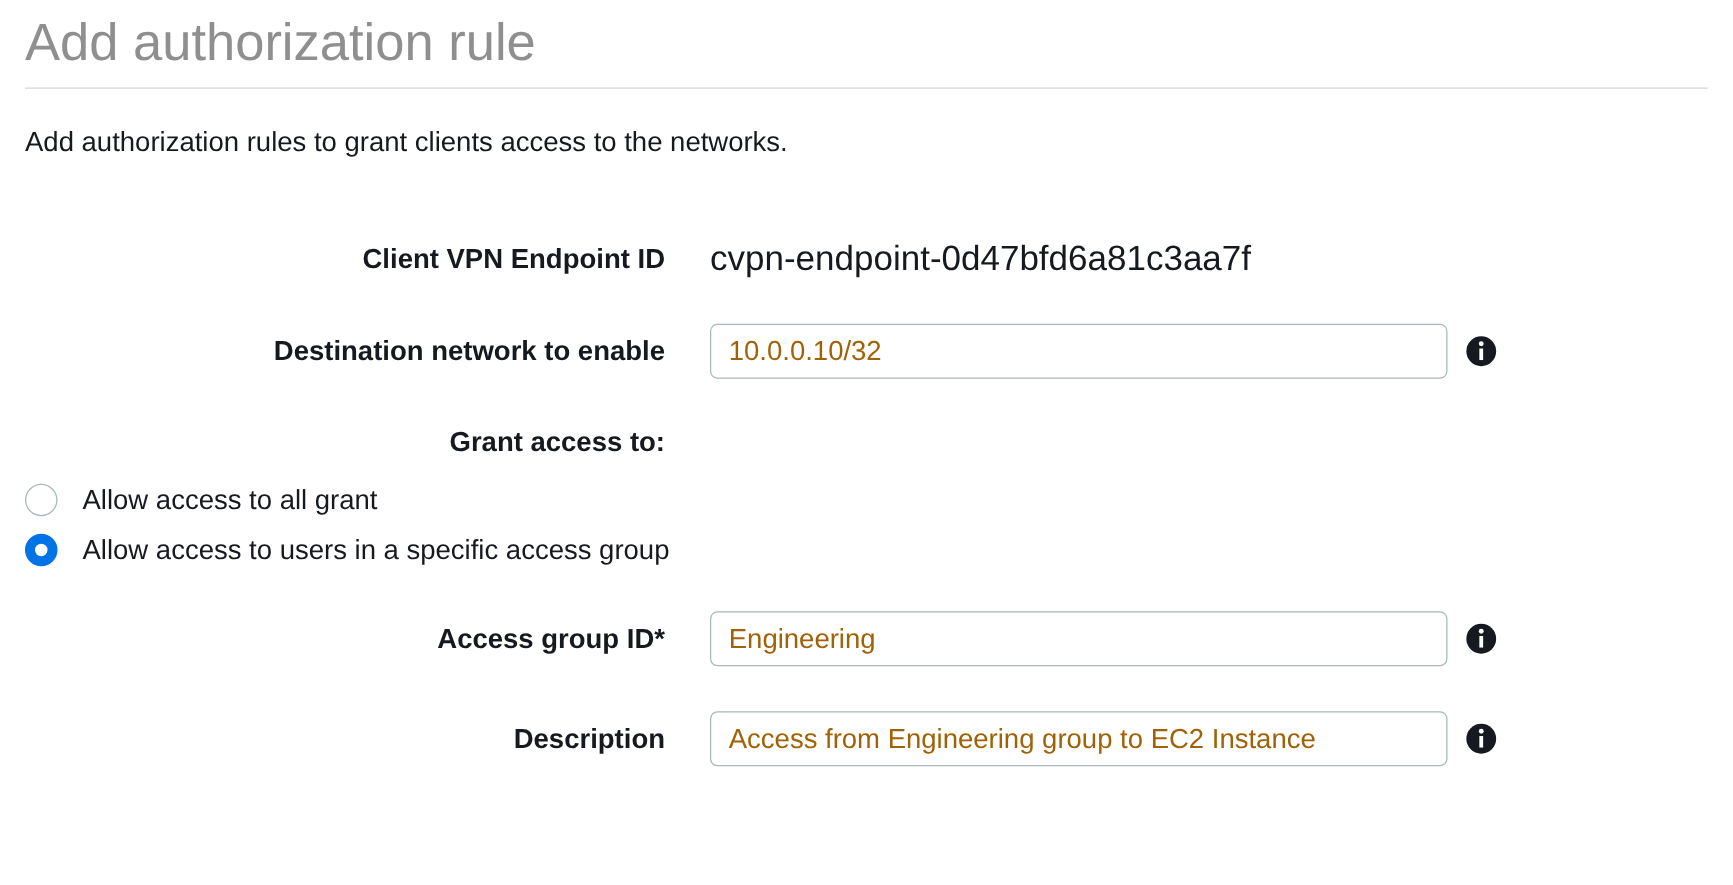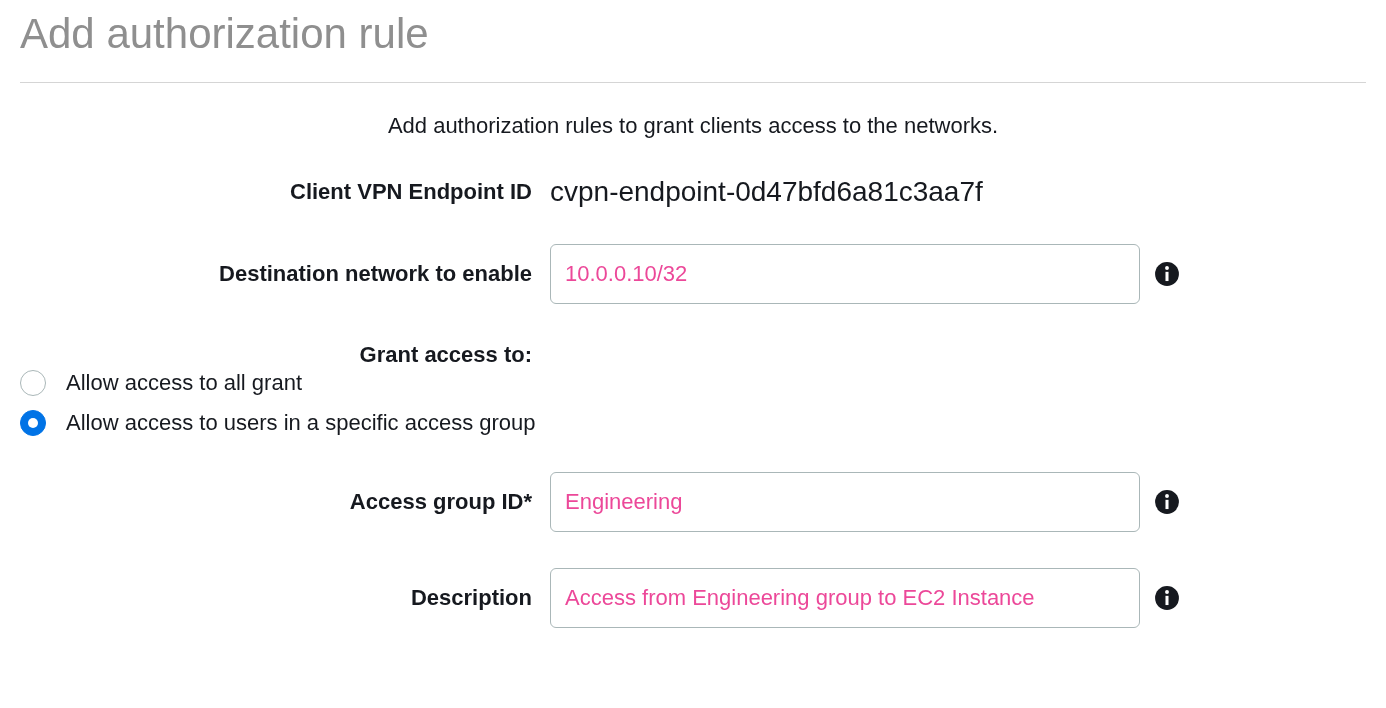--- a/index.html
+++ b/index.html
@@ -10,61 +10,61 @@
     body {
       font-family: "Helvetica Neue", Helvetica, Arial, sans-serif;
       background: #ffffff;
       padding: 10px 20px;
       color: #16191f;
     }
     .page-title {
       font-size: 42px;
       font-weight: 400;
       color: #8f8f8f;
-      padding-bottom: 24px;
+      padding-bottom: 12px;
       border-bottom: 1px solid #d5d5d5;
       margin-bottom: 30px;
     }
     .subtitle {
       font-size: 22px;
       color: #16191f;
-      margin-bottom: 37px;
-      text-align: center;
+      margin-bottom: 64px;
     }
     .form-row {
       display: flex;
       align-items: center;
       margin-bottom: 36px;
+      gap: 18px;
     }
     .form-row.align-top {
       align-items: flex-start;
       flex-direction: column;
     }
     .form-label {
       width: 530px;
       text-align: right;
       font-size: 22px;
       font-weight: 700;
       color: #16191f;
       padding-right: 18px;
       flex-shrink: 0;
     }
     .form-value-static {
       font-size: 28px;
       color: #16191f;
     }
     .form-input {
       width: 590px;
-      height: 60px;
+      height: 44px;
       font-size: 22px;
       padding: 8px 14px;
       border: 1px solid #aab7b8;
       border-radius: 6px;
       background: #ffffff;
-      color: #ec4899;
+      color: #a16207;
       outline: none;
     }
     .input-group {
       display: flex;
       align-items: center;
     }
     .info-icon {
       width: 26px;
       height: 26px;
       margin-left: 14px;

